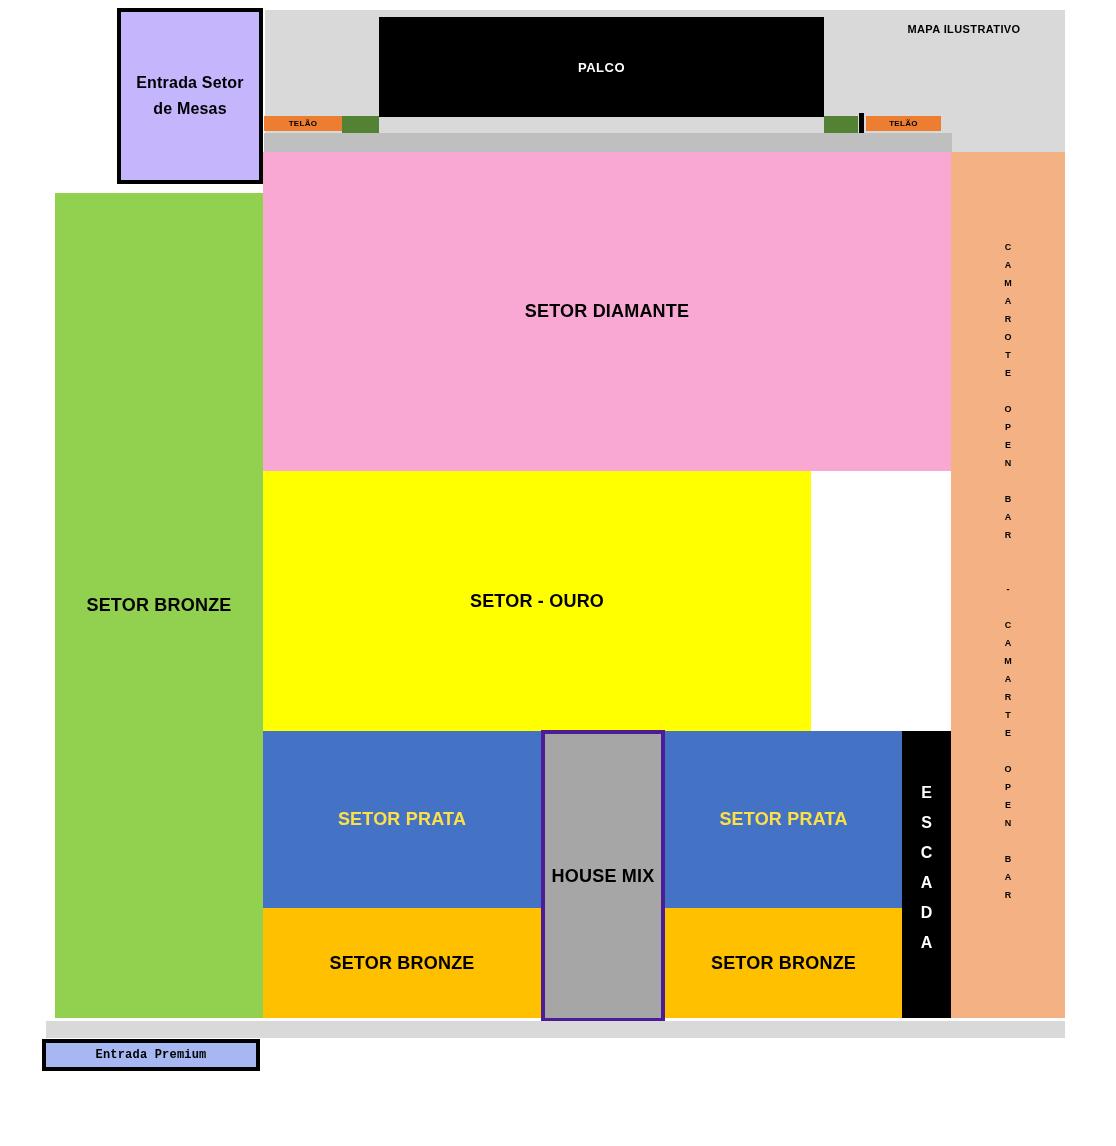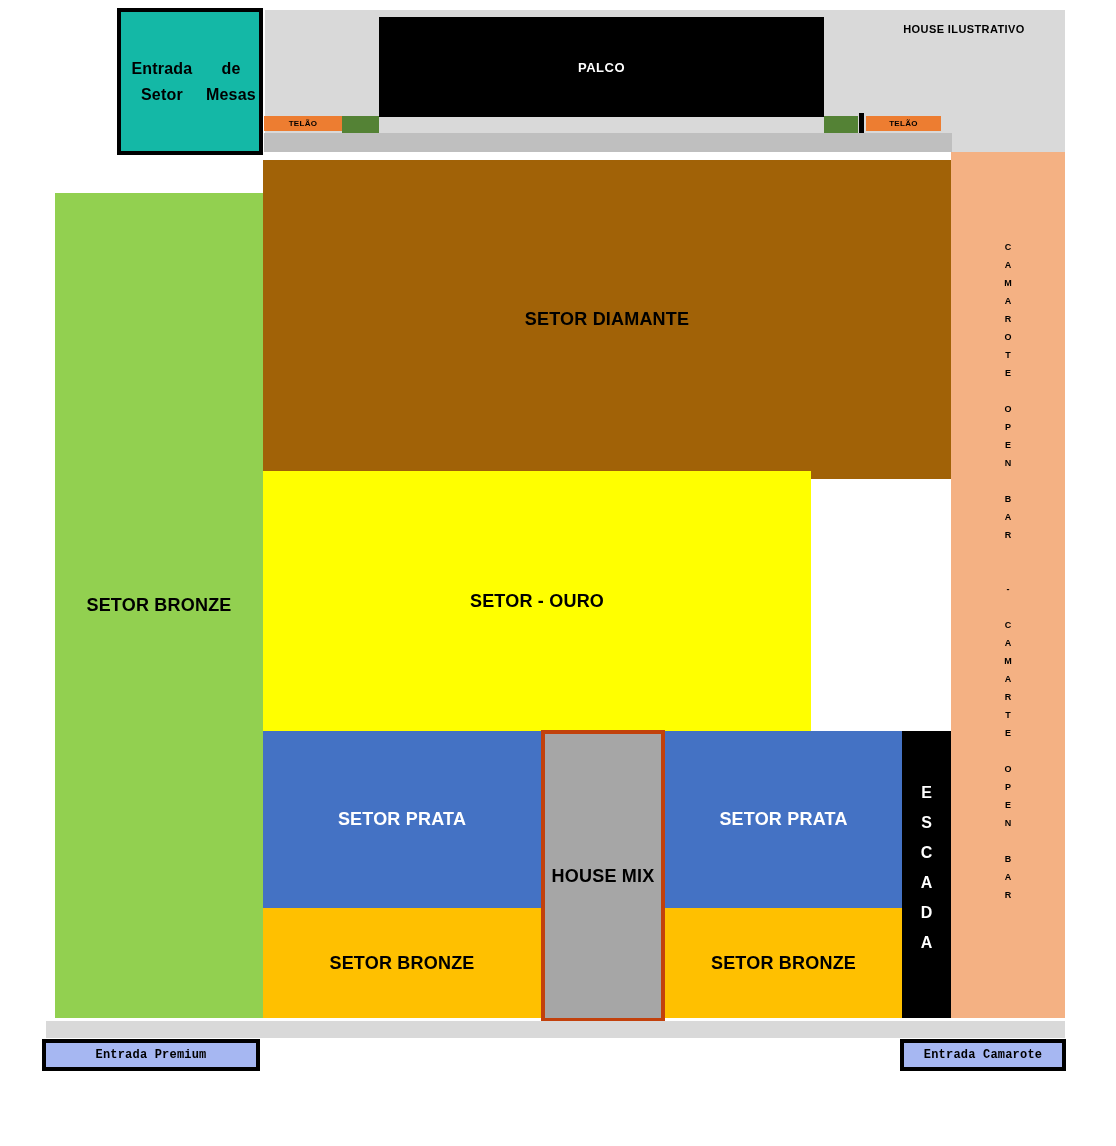--- a/index.html
+++ b/index.html
@@ -19,34 +19,34 @@
   .telao-right{left:866px;width:75px;}
   .telao .lbl{font-size:8px;letter-spacing:.3px;}
   .green-box{top:116px;height:17px;background:#548235;}
   .green-left{left:342px;width:37px;}
   .green-right{left:824px;width:34px;}
   .stage-divider{left:859px;top:113px;width:5px;height:20px;background:#000;}
   .mid-bar{left:264px;top:133px;width:688px;height:19px;background:#bfbfbf;}
   .watermark{left:864px;top:23px;width:200px;font-size:11px;font-weight:700;text-align:center;letter-spacing:.4px;}
 
   
-  .mesas-box{left:117px;top:8px;width:146px;height:147px;background:#14b8a6;border:4px solid #000;}
+  .mesas-box{left:117px;top:8px;width:146px;height:176px;background:#c4b5fd;border:4px solid #000;flex-direction:column;}
   .mesas-box .lbl{font-size:16px;line-height:26px;}
 
   
   .sector .lbl{font-size:18px;}
   .premium{left:55px;top:193px;width:208px;height:825px;background:#92d050;}
   .diamante{left:263px;top:152px;width:688px;height:319px;background:#a6b7f2;}
   .ouro{left:263px;top:471px;width:548px;height:260px;background:#ffff00;}
   .prata-left{left:263px;top:731px;width:278px;height:177px;background:#4472c4;}
   .prata-right{left:665px;top:731px;width:237px;height:177px;background:#4472c4;}
-  .prata-left .lbl,.prata-right .lbl{color:#ffffff;}
+  .prata-left .lbl,.prata-right .lbl{color:#fde047;}
   .bronze-left{left:263px;top:908px;width:278px;height:110px;background:#ffc000;}
   .bronze-right{left:665px;top:908px;width:237px;height:110px;background:#ffc000;}
-  .house-mix{left:541px;top:730px;width:124px;height:292px;background:#a6a6a6;border:4px solid #c2410c;}
+  .house-mix{left:541px;top:730px;width:124px;height:292px;background:#a6a6a6;border:4px solid #4c1d95;}
 
   
   .escada{left:902px;top:731px;width:49px;height:287px;background:#000;}
   .escada .vletters{margin-top:47px;width:100%;}
   .escada .vletters>div{height:30px;line-height:30px;text-align:center;color:#fff;font-weight:700;font-size:16px;}
   .camarote{left:951px;top:152px;width:114px;height:866px;background:#f4b183;}
   .camarote .vletters{margin-top:86px;width:100%;}
   .camarote .vletters>div{height:18px;line-height:18px;text-align:center;color:#000;font-weight:700;font-size:9px;}
 
   
@@ -56,21 +56,21 @@
   .entrada-premium{left:42px;width:218px;}
   .entrada-camarote{left:900px;width:166px;}
 </style>
 </head>
 <body>
 
 <div id="map">
 
   <div class="abs top-bg"></div>
 
-  <div class="abs watermark">HOUSE ILUSTRATIVO</div>
+  <div class="abs watermark">MAPA ILUSTRATIVO</div>
 
   <div class="abs center palco">
     <span class="lbl">PALCO</span>
   </div>
 
   <div class="abs center telao telao-left">
     <span class="lbl">TELÃO</span>
   </div>
   <div class="abs green-box green-left"></div>
   <div class="abs green-box green-right"></div>
@@ -83,21 +83,21 @@
 
   <div class="abs center mesas-box">
     <span class="lbl">Entrada Setor</span>
     <span class="lbl">de Mesas</span>
   </div>
 
   <div class="abs center sector premium" style="background-color: rgb(146, 208, 80);">
     <span class="lbl">SETOR BRONZE</span>
   </div>
 
-  <div class="abs center sector diamante" style="background-color: #a16207; margin-top: 8px;">
+  <div class="abs center sector diamante" style="background-color: #f9a8d4;">
     <span class="lbl">SETOR DIAMANTE</span>
   </div>
 
   <div class="abs center sector ouro" style="background-color: rgb(255, 255, 0);">
     <span class="lbl">SETOR - OURO</span>
   </div>
 
   <div class="abs center sector prata-left" style="background-color: rgb(68, 114, 196);">
     <span class="lbl">SETOR PRATA</span>
   </div>
@@ -169,17 +169,14 @@
         <div>A</div>
         <div>R</div>
       </div>
   </div>
 
   <div class="abs bottom-bar"></div>
 
   <div class="abs center entrada entrada-premium">
     <span class="lbl">Entrada Premium</span>
   </div>
-  <div class="abs center entrada entrada-camarote">
-    <span class="lbl">Entrada Camarote</span>
-  </div>
 
 </div>
 
 </body></html>

